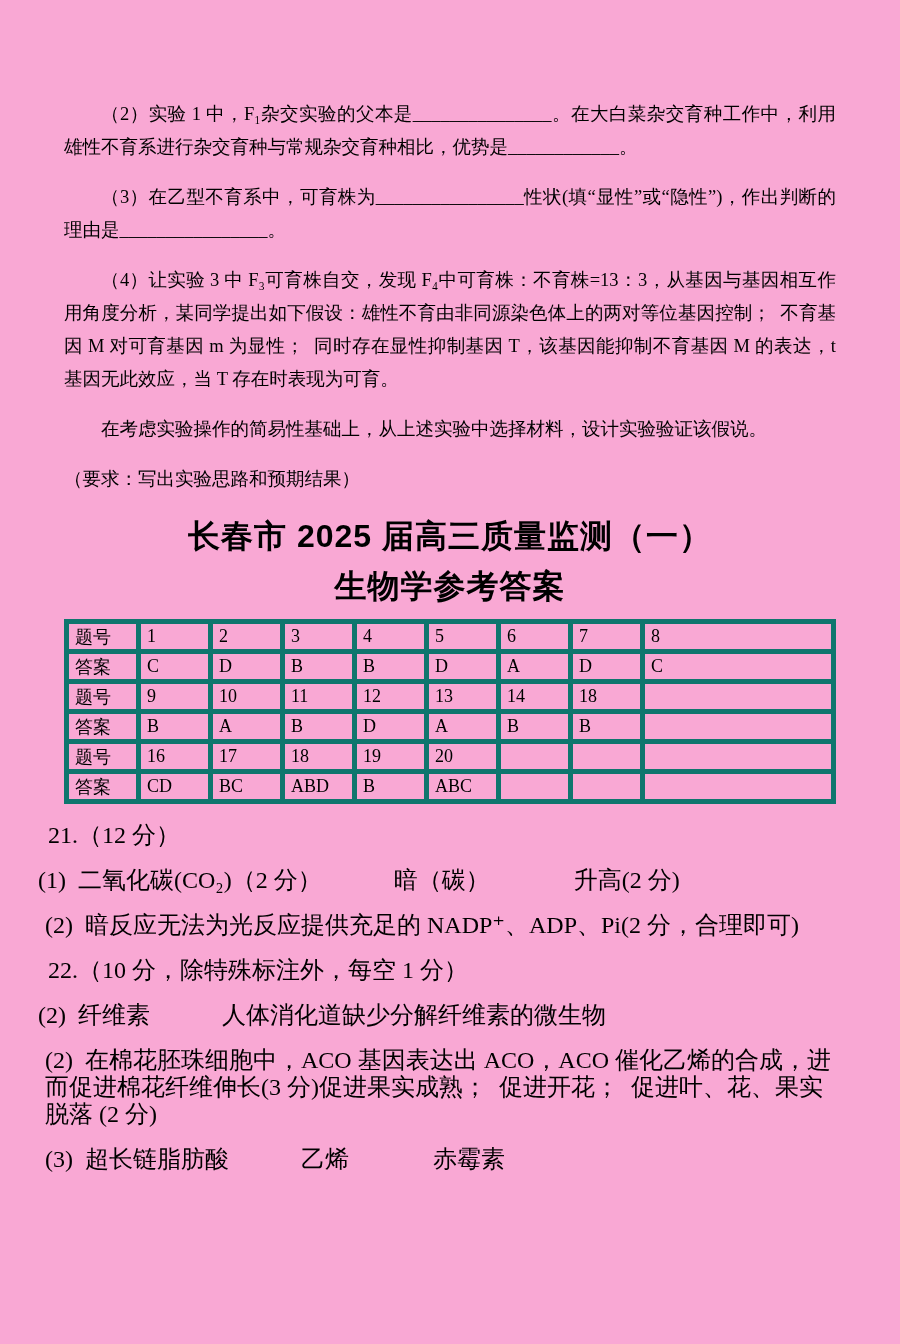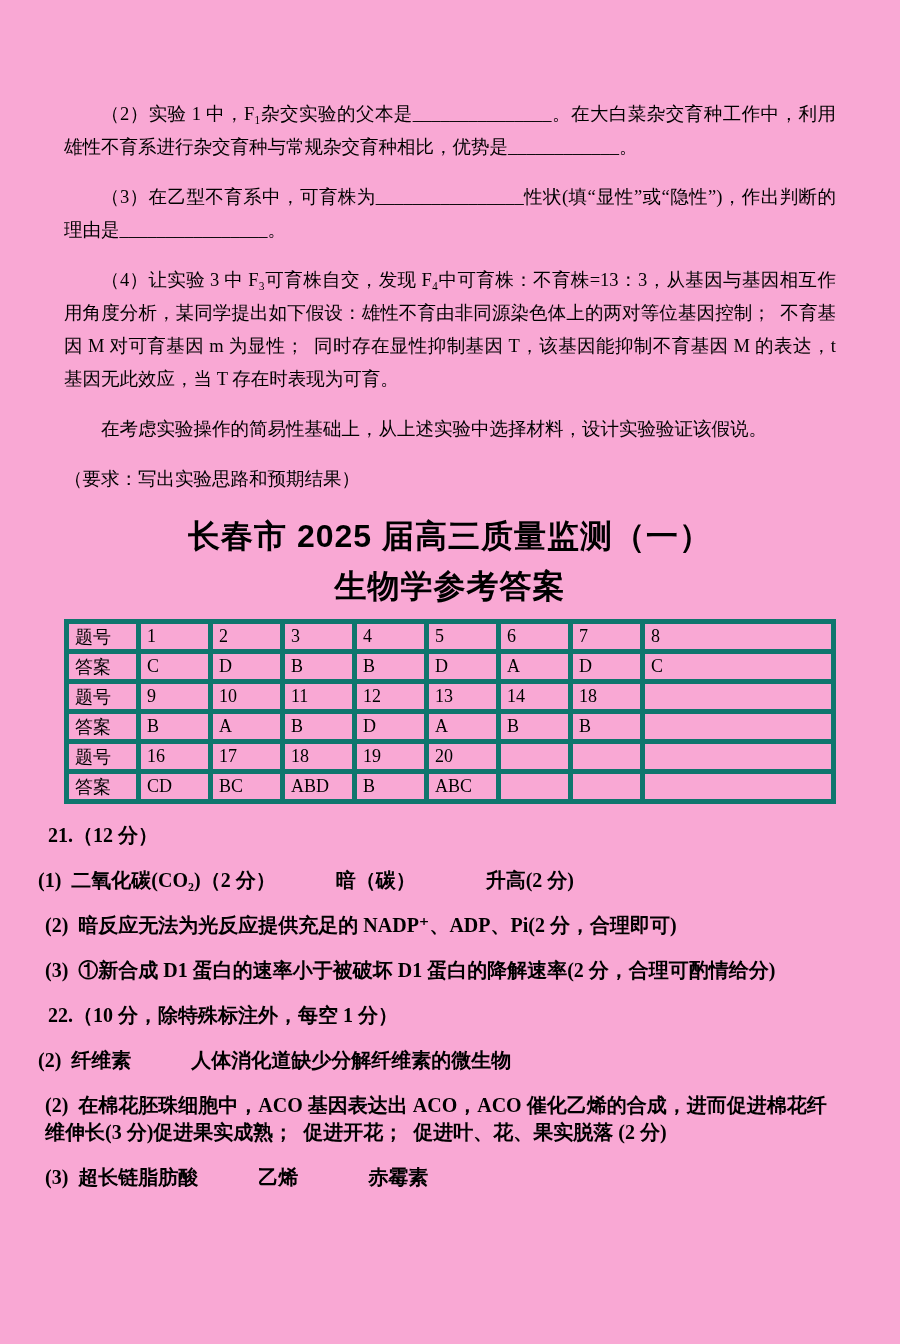--- a/index.html
+++ b/index.html
@@ -51,26 +51,25 @@
     font-size: 18px;
     vertical-align: middle;
     overflow: hidden;
   }
   col.c-label { width: 72px; }
   col.c-data  { width: 72px; }
   col.c-last  { width: auto; }
   
   .answers { margin-left: -26px; margin-top: 12px; }
   .ans-line {
-    font-size: 20px;
+    font-size: 24px;
     line-height: 27px;
     margin: 18px 0 0 0;
     white-space: pre-wrap;
     word-break: break-word;
-    font-weight: bold;
   }
   .ans-line.p7  { padding-left: 7px; }
   .ans-line.p10 { padding-left: 10px; }
 </style>
 </head>
 <body>
 
 <div class="page">
 
   <section>
@@ -165,20 +164,19 @@
           <td></td>
           <td></td>
         </tr>
       </tbody>
   </table>
 
   <section class="answers">
     <div class="ans-line p10">21.（12 分）</div>
     <div class="ans-line">(1)  二氧化碳(CO₂)（2 分）            暗（碳）              升高(2 分)</div>
     <div class="ans-line p7">(2)  暗反应无法为光反应提供充足的 NADP⁺、ADP、Pi(2 分，合理即可)</div>
-    <div class="ans-line p7">(3)  ①新合成 D1 蛋白的速率小于被破坏 D1 蛋白的降解速率(2 分，合理可酌情给分)</div>
     <div class="ans-line p10">22.（10 分，除特殊标注外，每空 1 分）</div>
     <div class="ans-line">(2)  纤维素            人体消化道缺少分解纤维素的微生物</div>
     <div class="ans-line p7">(2)  在棉花胚珠细胞中，ACO 基因表达出 ACO，ACO 催化乙烯的合成，进而促进棉花纤维伸长(3 分)促进果实成熟；  促进开花；  促进叶、花、果实脱落 (2 分)</div>
     <div class="ans-line p7">(3)  超长链脂肪酸            乙烯              赤霉素</div>
   </section>
 
 </div>
 
 </body></html>

